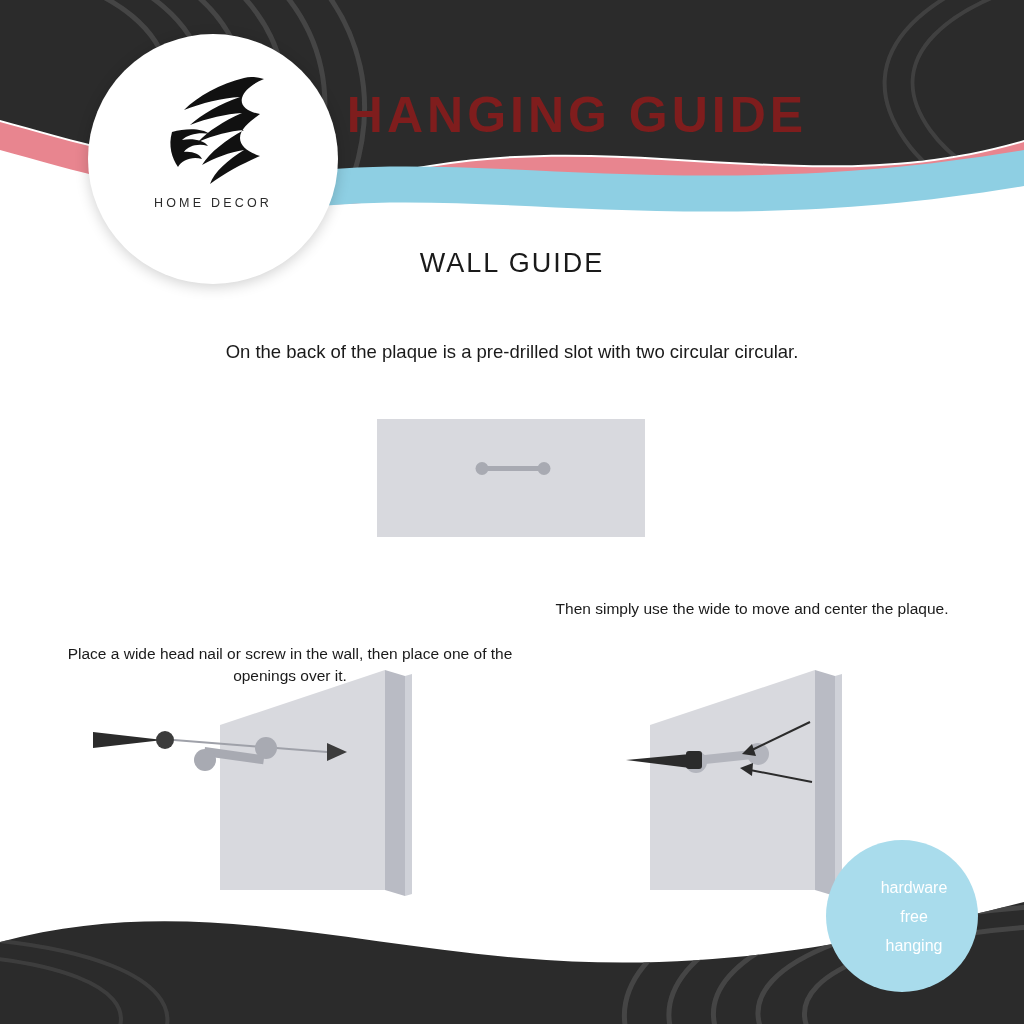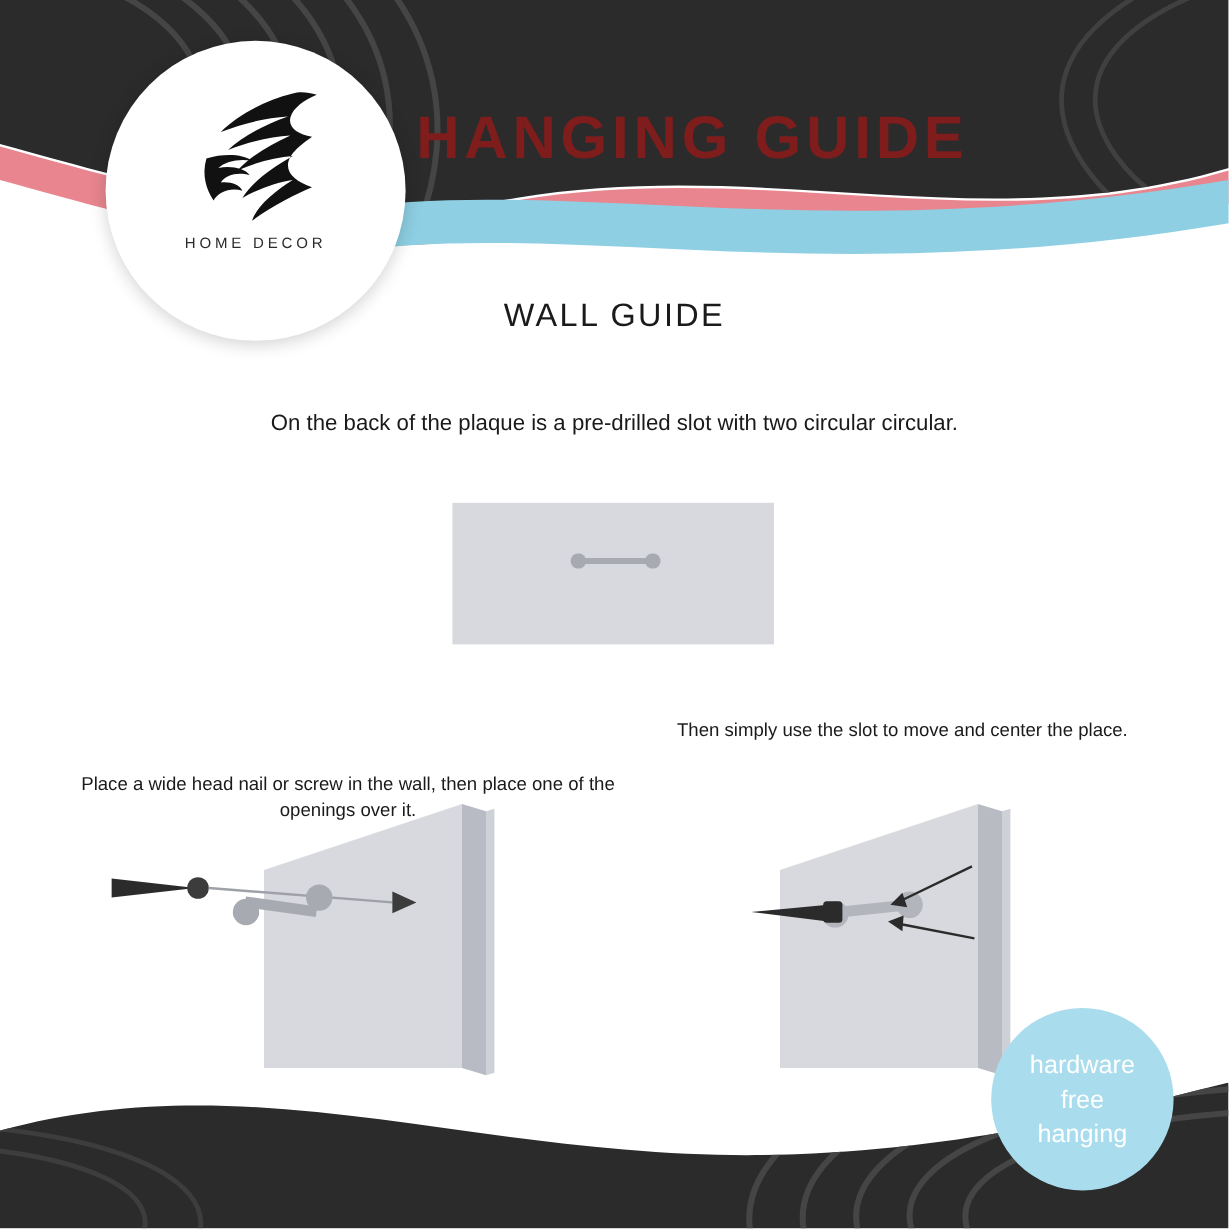--- a/index.html
+++ b/index.html
@@ -151,23 +151,24 @@
     height: 152px;
     border-radius: 50%;
     background: #a9dcec;
     display: flex;
     align-items: center;
     justify-content: center;
     text-align: center;
     z-index: 7;
   }
   .hw-badge span {
-    font-size: 21px;
+    font-size: 16px;
     line-height: 29px;
     color: #ffffff;
+    margin-left: 12px;
   }
 </style>
 </head>
 <body>
 
 <div class="page">
 
   <div class="band-top">
     <svg width="1024" height="230" viewBox="0 0 1024 230" xmlns="http://www.w3.org/2000/svg">
       <defs>
@@ -218,21 +219,21 @@
     <div class="slot">
       <svg viewBox="0 0 78 13" width="78" height="13" xmlns="http://www.w3.org/2000/svg">
         <rect x="6" y="4" width="66" height="5" fill="#a8aab2"></rect>
         <circle cx="8" cy="6.5" r="6.5" fill="#a8aab2"></circle>
         <circle cx="70" cy="6.5" r="6.5" fill="#a8aab2"></circle>
       </svg>
     </div>
   </div>
 
   <div class="caption left">Place a wide head nail or screw in the wall, then place one of the openings over it.</div>
-  <div class="caption right">Then simply use the slot to move and center the place.</div>
+  <div class="caption right">Then simply use the wide to move and center the plaque.</div>
 
   <div class="step-art step-left">
     <svg viewBox="0 0 400 280" width="400" height="280" xmlns="http://www.w3.org/2000/svg">
 
       <polygon points="145,75 310,20 310,240 145,240" fill="#d8d9de"></polygon>
 
       <polygon points="310,20 330,26 330,246 310,240" fill="#b9bbc4"></polygon>
       <polygon points="330,26 337,24 337,244 330,246" fill="#cfd1d8"></polygon>
 
       <path d="M18,82 L88,90 L18,98 Z" fill="#2b2b2b"></path>

